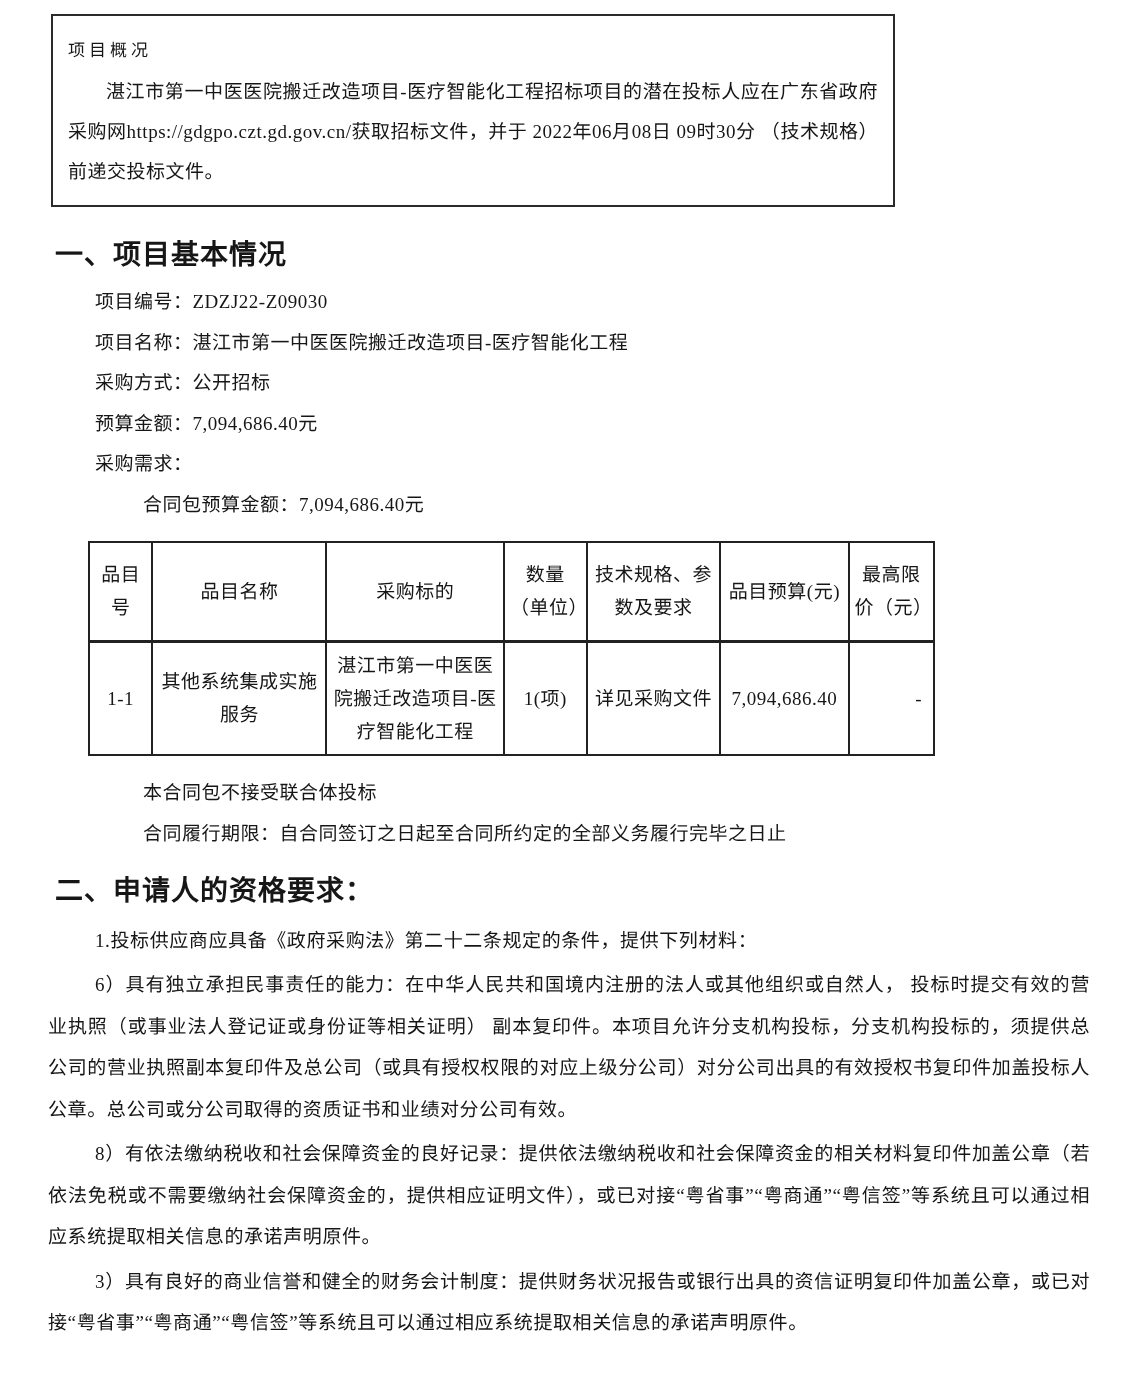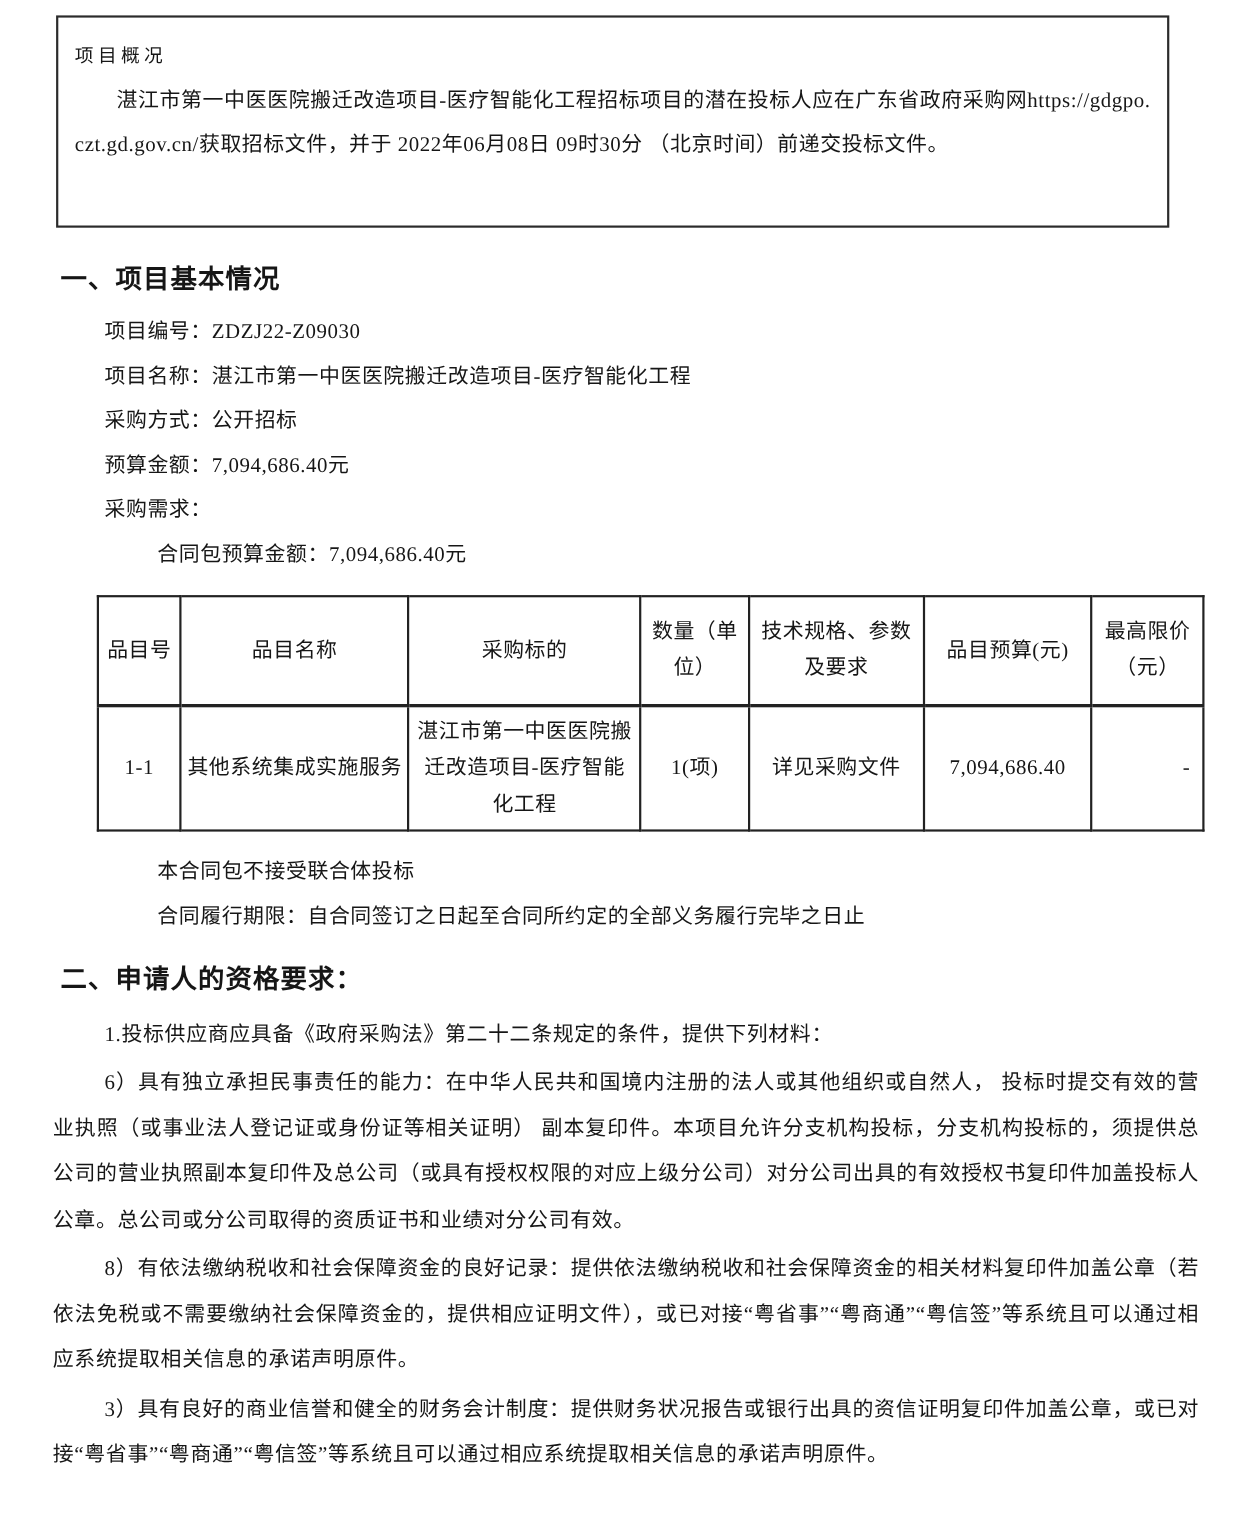--- a/index.html
+++ b/index.html
@@ -15,21 +15,21 @@
     padding: 14px 43px 22px 48px;
     background: #ffffff;
     color: #161616;
     font-family: "Liberation Serif", "DejaVu Serif", serif;
   }
 
   
   .overview-box {
     box-sizing: border-box;
     margin-left: 3px;
-    width: 1012px;
+    width: 844px;
     min-height: 193px;
     border: 2px solid #2b2b2b;
     padding: 24px 15px 10px 15px;
   }
   .box-title {
     font-size: 17px;
     line-height: 22px;
     letter-spacing: 4px;
   }
   .box-body {
@@ -38,21 +38,21 @@
     line-height: 40px;
     text-indent: 2em;
     text-align: justify;
     word-break: break-all;
     letter-spacing: 0.5px;
   }
 
   
   .sec-heading {
     margin: 33px 0 12px 7px;
-    font-size: 24px;
+    font-size: 28px;
     line-height: 30px;
     font-weight: bold;
     letter-spacing: 1px;
   }
   .sec-heading.second {
     margin-top: 22px;
     margin-bottom: 14px;
   }
 
   
@@ -63,21 +63,21 @@
     letter-spacing: 0.5px;
   }
   .field.pkg   { margin-left: 89px; }
   .field.pkg2  { margin-left: 95px; }
 
   
   table.items {
     border-collapse: collapse;
     table-layout: fixed;
     margin: 16px 0 0 40px;
-    width: 1007px;
+    width: 847px;
     border: 2px solid #222222;
     font-size: 19px;
   }
   table.items th, table.items td {
     border: 2px solid #222222;
     padding: 6px 5px;
     text-align: center;
     vertical-align: middle;
     line-height: 33px;
     font-weight: normal;
@@ -116,21 +116,21 @@
     letter-spacing: 0.6px;
   }
 </style>
 </head>
 <body>
 
 <div class="page">
 
   <div class="overview-box">
     <div class="box-title">项目概况</div>
-    <p class="box-body">湛江市第一中医医院搬迁改造项目-医疗智能化工程招标项目的潜在投标人应在广东省政府采购网https://gdgpo.czt.gd.gov.cn/获取招标文件，并于 2022年06月08日 09时30分 （北京时间）前递交投标文件。</p>
+    <p class="box-body">湛江市第一中医医院搬迁改造项目-医疗智能化工程招标项目的潜在投标人应在广东省政府采购网https://gdgpo.czt.gd.gov.cn/获取招标文件，并于 2022年06月08日 09时30分 （技术规格）前递交投标文件。</p>
   </div>
 
   <div class="sec-heading">一、项目基本情况</div>
 
   <p class="field">项目编号：ZDZJ22-Z09030</p>
   <p class="field">项目名称：湛江市第一中医医院搬迁改造项目-医疗智能化工程</p>
   <p class="field">采购方式：公开招标</p>
   <p class="field">预算金额：7,094,686.40元</p>
   <p class="field">采购需求：</p>
   <p class="field pkg2">合同包预算金额：7,094,686.40元</p>

